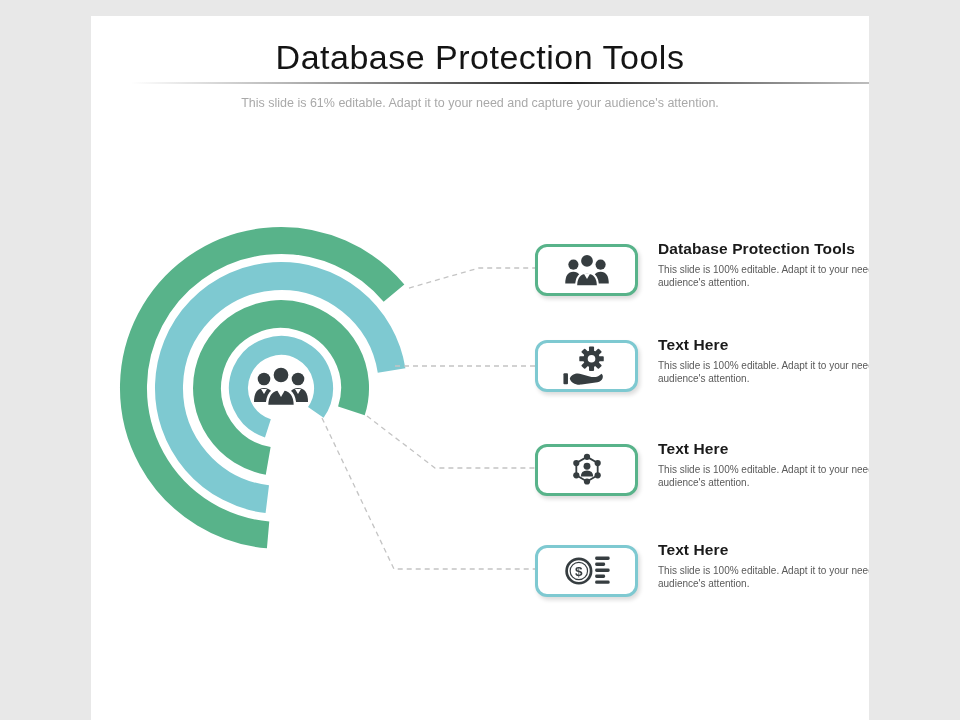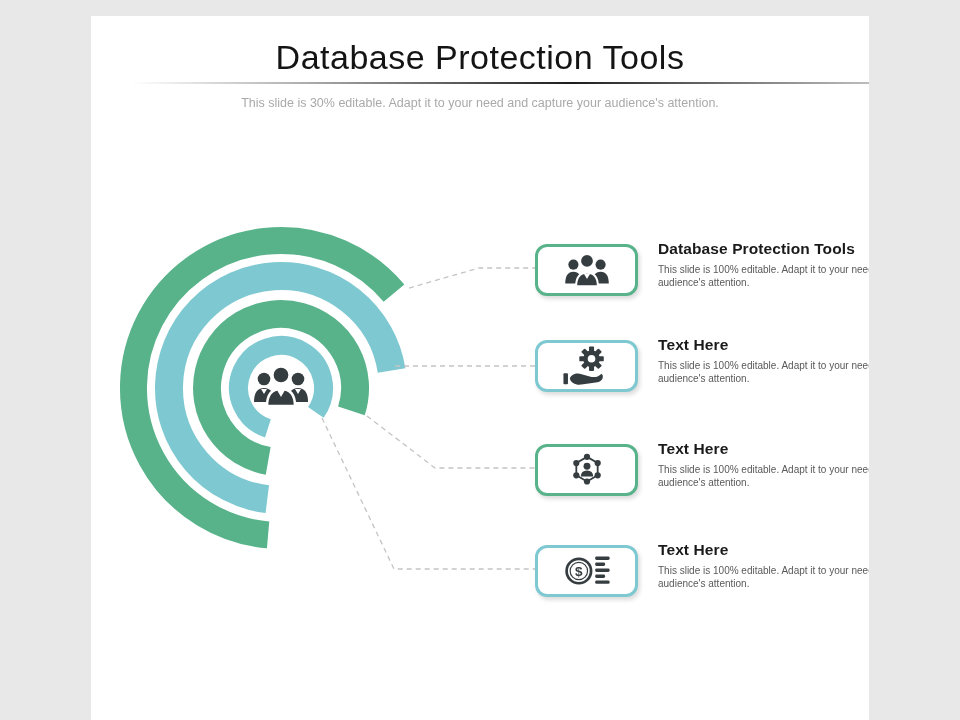--- a/index.html
+++ b/index.html
@@ -41,21 +41,21 @@
   .txt h3{font-size:15.5px;font-weight:700;color:#1a1a1a;margin-bottom:5px;letter-spacing:.1px;}
   .txt p{font-size:10px;color:var(--body_text);line-height:1.32;}
 </style>
 </head>
 <body>
 
 <div class="slide">
 
   <h1 class="page-title">Database Protection Tools</h1>
   <div class="divider"></div>
-  <p class="subtitle">This slide is 30% editable. Adapt it to your need and capture your audience's attention.</p>
+  <p class="subtitle">This slide is 61% editable. Adapt it to your need and capture your audience's attention.</p>
 
   <svg class="diagram" viewBox="0 0 960 720" aria-hidden="true">
 
     <path class="ring-green" stroke-width="27" d="M177.1 518.9 A147.5 147.5 0 1 1 303 277.2"></path>
     <path class="ring-teal" stroke-width="28" d="M176.3 483.2 A112 112 0 1 1 300.6 354.5"></path>
     <path class="ring-green" stroke-width="28" d="M177.2 444.9 A74 74 0 1 1 260.4 394.9"></path>
     <path class="ring-teal" stroke-width="19" d="M176.9 412.4 A42.5 42.5 0 1 1 224.8 396.4"></path>
 
     <polyline class="connector" points="318,272 388,252 444,252"></polyline>
     <polyline class="connector" points="304,350 444,350"></polyline>

